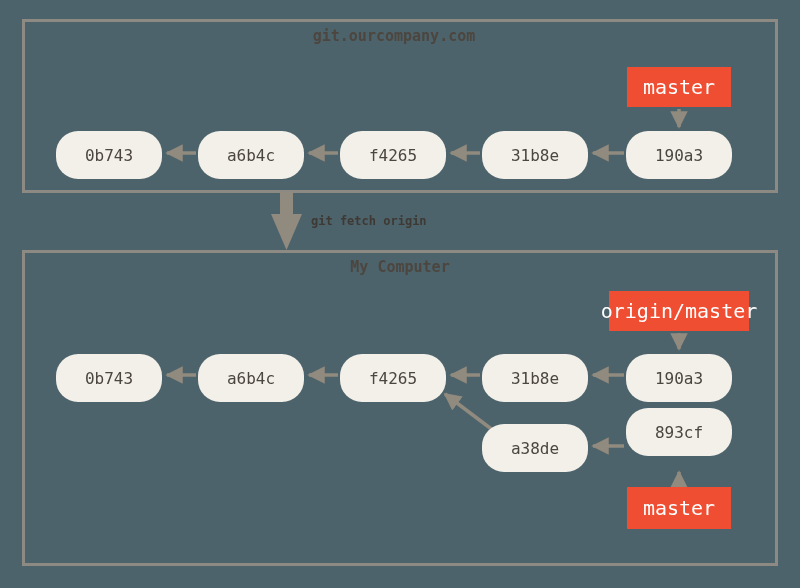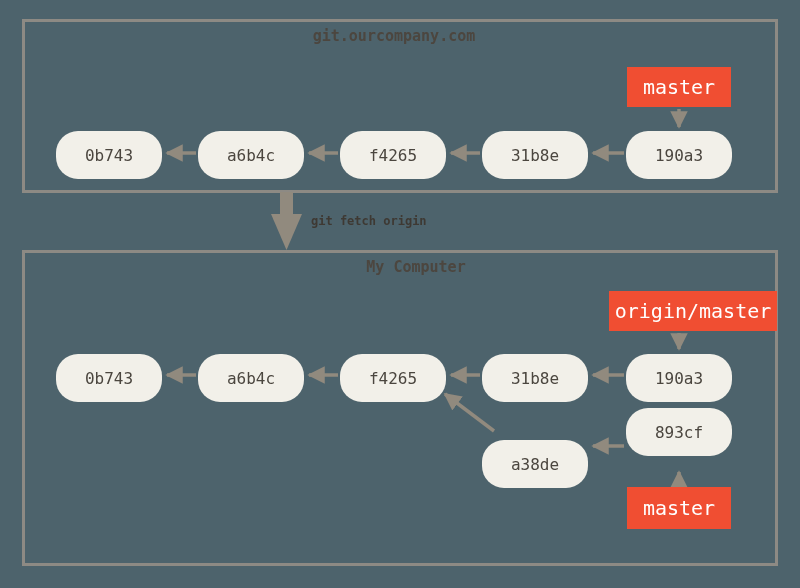--- a/index.html
+++ b/index.html
@@ -17,21 +17,21 @@
     position:absolute;border:3px solid var(--border);
     background:transparent;z-index:0;
   }
   #remote-box{left:22px;top:19px;width:756px;height:174px;}
   #local-box{left:22px;top:250px;width:756px;height:316px;}
   .repo-title{
     position:absolute;width:756px;text-align:center;
     font-size:15px;font-weight:bold;color:var(--title-text);z-index:2;
   }
   #remote-title{left:8px;top:27px;margin-left:8px;}
-  #local-title{left:38px;top:258px;}
+  #local-title{left:22px;top:258px;}
   .commit-node{
     position:absolute;width:106px;height:48px;border-radius:22px;
     background:var(--node-fill);color:var(--node-text);
     display:flex;align-items:center;justify-content:center;
     font-size:16px;z-index:2;
   }
   .branch-label{
     position:absolute;background:var(--label-bg);color:var(--label-text);
     display:flex;align-items:center;justify-content:center;
     font-size:20px;z-index:2;
@@ -81,21 +81,21 @@
 <div class="commit-node" style="left:56px;top:131px;">0b743</div>
 <div class="commit-node" style="left:198px;top:131px;">a6b4c</div>
 <div class="commit-node" style="left:340px;top:131px;">f4265</div>
 <div class="commit-node" style="left:482px;top:131px;">31b8e</div>
 <div class="commit-node" style="left:626px;top:131px;">190a3</div>
 
 <div id="command-label">git fetch origin</div>
 
 <div class="repo-box" id="local-box"></div>
 <div class="repo-title" id="local-title">My Computer</div>
-<div class="branch-label" style="left:609px;top:291px;width:168px;height:40px;">origin/master</div>
+<div class="branch-label" style="left:609px;top:291px;width:140px;height:40px;">origin/master</div>
 <div class="commit-node" style="left:56px;top:354px;">0b743</div>
 <div class="commit-node" style="left:198px;top:354px;">a6b4c</div>
 <div class="commit-node" style="left:340px;top:354px;">f4265</div>
 <div class="commit-node" style="left:482px;top:354px;">31b8e</div>
 <div class="commit-node" style="left:626px;top:354px;">190a3</div>
-<div class="commit-node" style="left:482px;top:424px;margin-top:16px;">a38de</div>
+<div class="commit-node" style="left:482px;top:424px;">a38de</div>
 <div class="commit-node" style="left:626px;top:408px;">893cf</div>
 <div class="branch-label" style="left:627px;top:487px;width:104px;height:42px;">master</div>
 
 </body></html>

